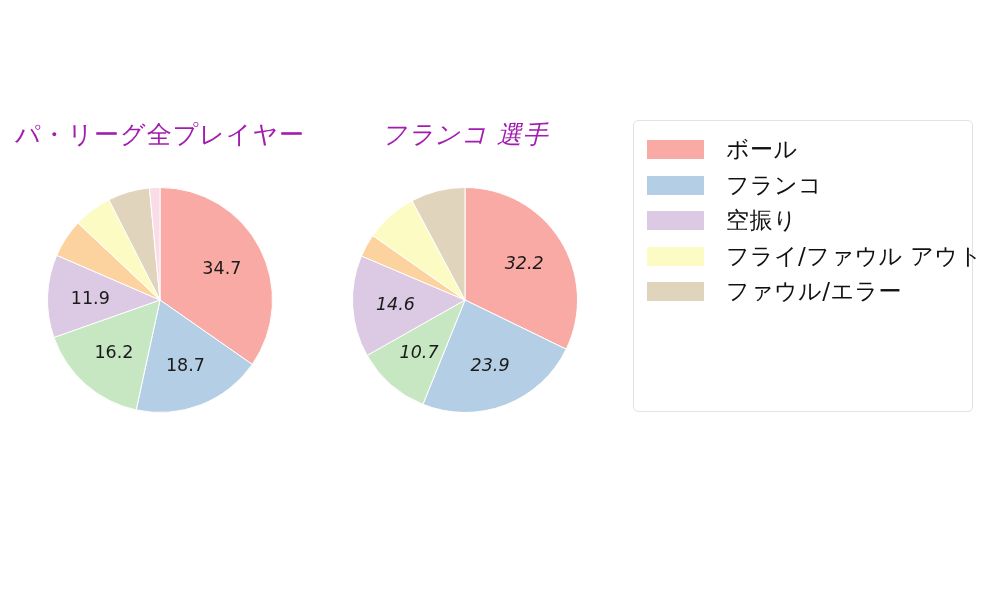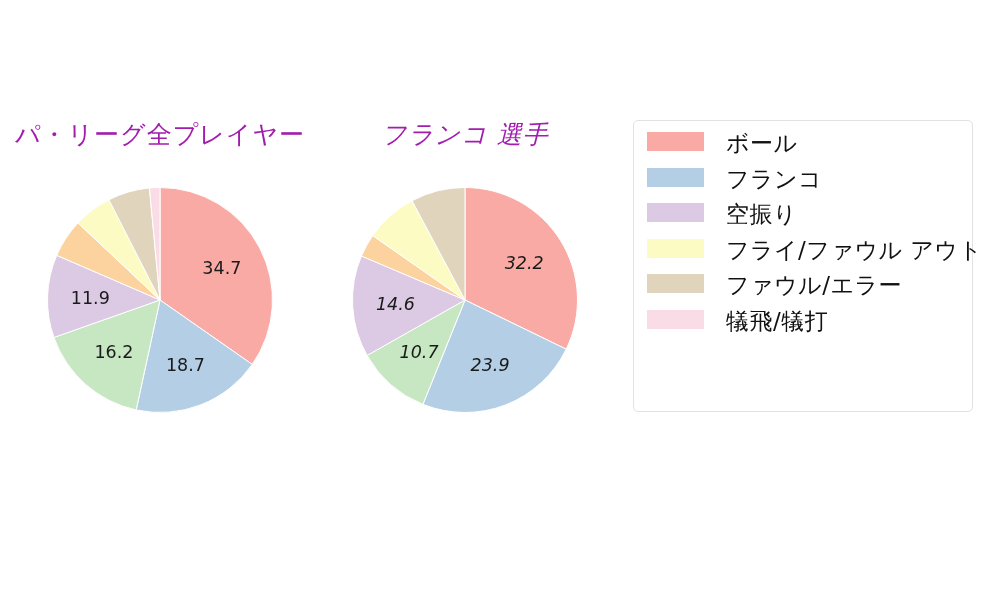--- a/index.html
+++ b/index.html
@@ -69,20 +69,21 @@
     width: 340px;
     height: 292px;
     background: #ffffff;
     border: 1px solid #e2e2e2;
     border-radius: 5px;
     box-sizing: border-box;
     padding: 11px 0 0 0;
   }
   .legend-row {
     display: flex;
+    align-items: center;
     height: 35.5px;
     padding-left: 13px;
   }
   .legend-swatch {
     width: 57px;
     height: 19px;
     flex: 0 0 auto;
   }
   .legend-text {
     margin-left: 22px;
@@ -160,19 +161,15 @@
         <span class="legend-text">空振り</span>
       </div>
       <div class="legend-row">
         <span class="legend-swatch" style="background: rgb(253, 251, 196);"></span>
         <span class="legend-text">フライ/ファウル アウト</span>
       </div>
       <div class="legend-row">
         <span class="legend-swatch" style="background: rgb(224, 213, 188);"></span>
         <span class="legend-text">ファウル/エラー</span>
       </div>
-      <div class="legend-row">
-        <span class="legend-swatch" style="background: rgb(250, 220, 231);"></span>
-        <span class="legend-text">犠飛/犠打</span>
-      </div>
     </div>
 
 </div>
 
 </body></html>

